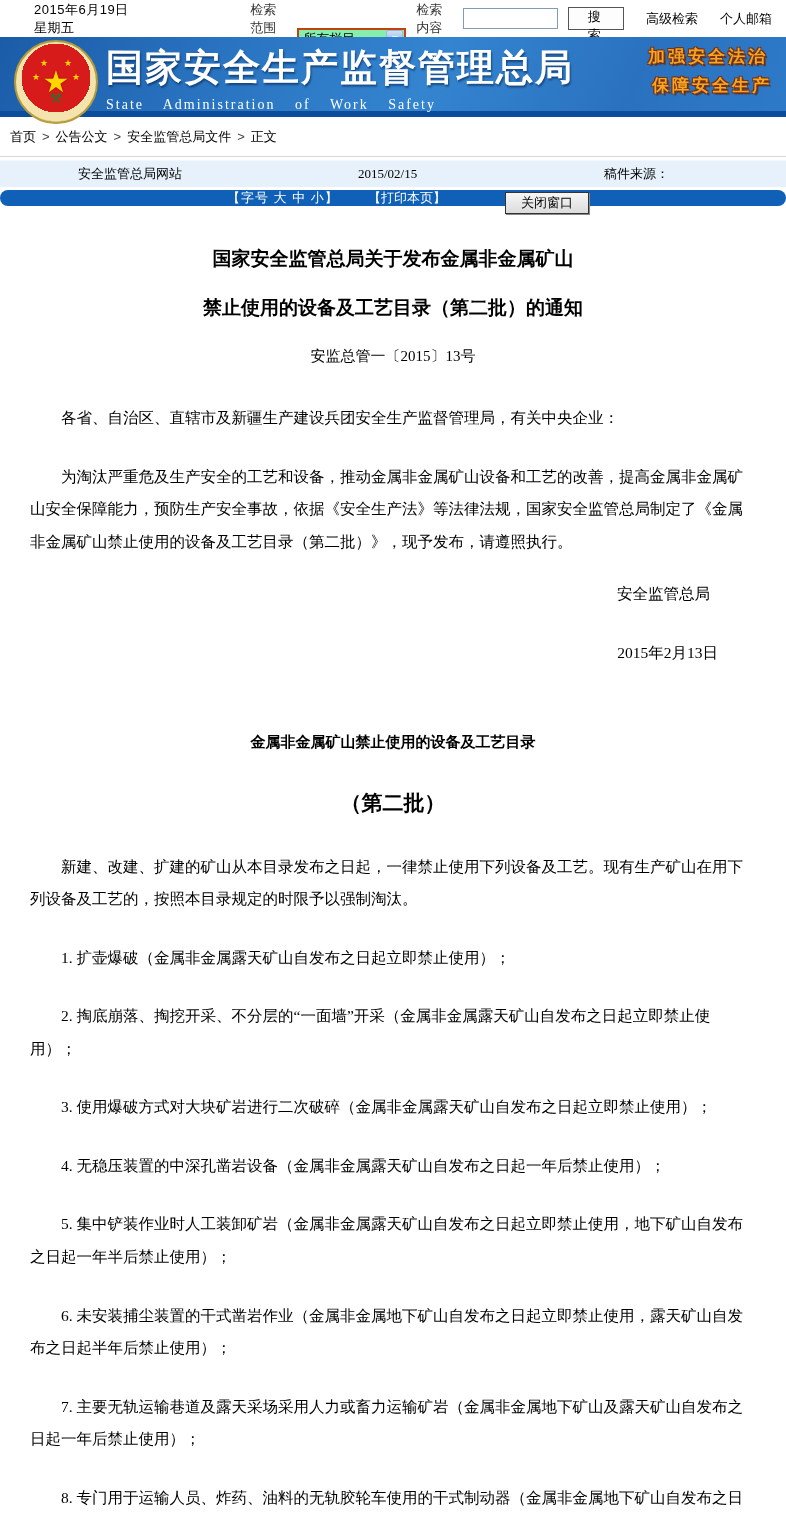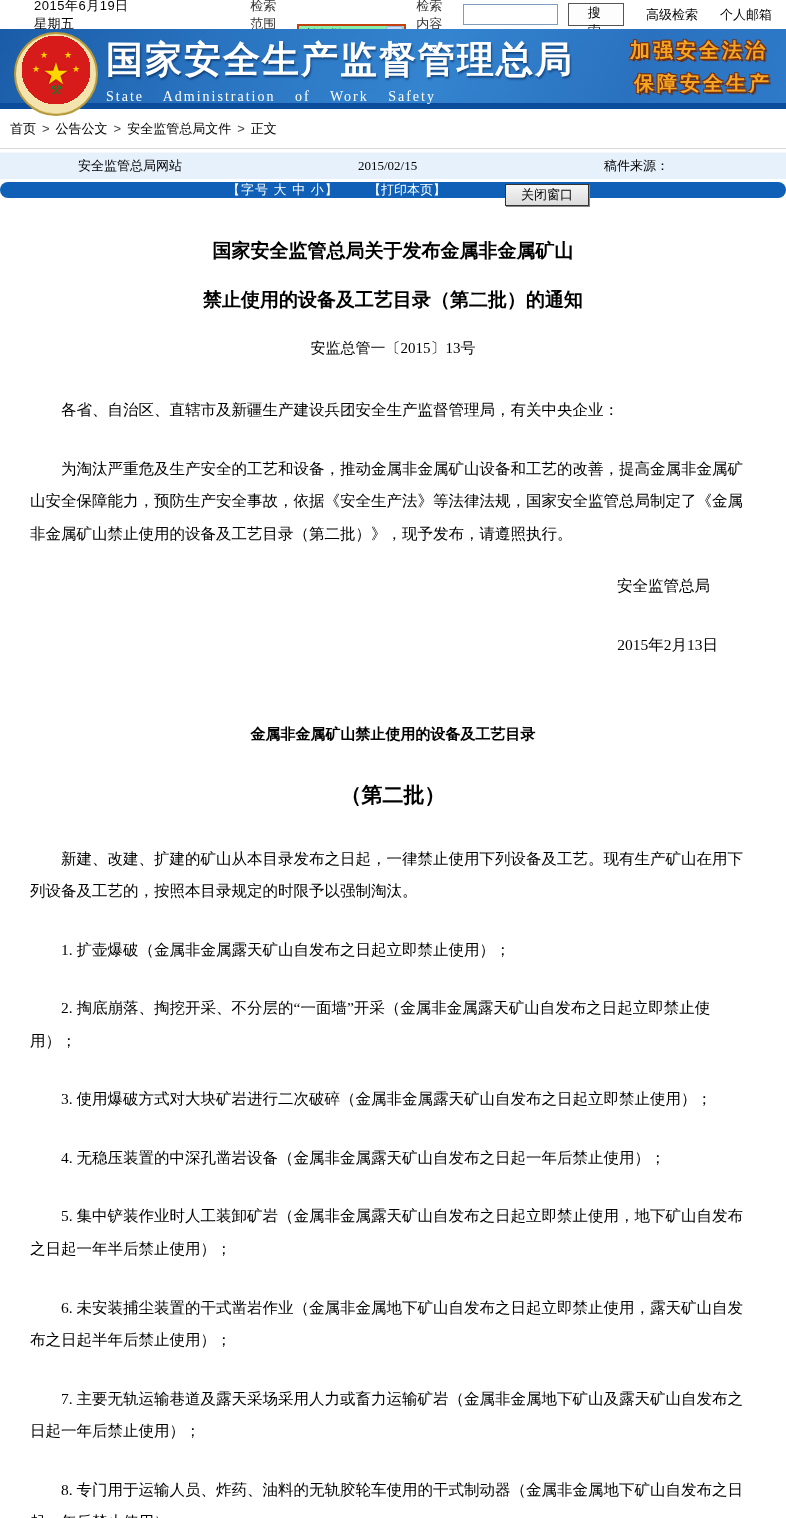--- a/index.html
+++ b/index.html
@@ -3,21 +3,21 @@
 <meta charset="utf-8">
 <style>
   * { margin:0; padding:0; box-sizing:border-box; }
   html,body { background:#fff; }
   body {
     width:786px; height:1518px; overflow:hidden; position:relative;
     font-family:"Liberation Sans","DejaVu Sans",sans-serif; color:#000;
   }
   
   .topbar {
-    height:29px; background:#ffffff; display:flex; align-items:center;
+    height:37px; background:#ffffff; display:flex; align-items:center;
     font-size:13px; padding:0 14px; gap:10px;border-radius:12px;
   }
   .topbar .date { margin-left:20px; margin-right:110px; letter-spacing:.5px; }
   .topbar label { color:#333; }
   .select-box {
     width:150px; height:21px; border:2px solid #c2410c; background:#86efac;
     display:flex; align-items:center; justify-content:space-between;
     font-size:13px; padding-left:4px; cursor:pointer;margin-top:40px;
   }
   .select-arrow {
@@ -52,21 +52,21 @@
     color:#fff; font-size:37px; font-weight:bold; letter-spacing:2px;
     font-family:"Liberation Serif","DejaVu Serif",serif;
     text-shadow:1px 2px 2px rgba(0,30,70,.55);
   }
   .mast-en {
     color:#fff; font-size:14px; margin-top:4px; letter-spacing:2px; word-spacing:14px;
     font-family:"Liberation Serif","DejaVu Serif",serif;
   }
   .slogan { position:absolute; right:18px; top:8px; text-align:right; z-index:2; }
   .slogan div {
-    font-size:20px; font-weight:bold; color:#f5a623; letter-spacing:3px;
+    font-size:17px; font-weight:bold; color:#f5a623; letter-spacing:3px;
     font-family:"Liberation Serif","DejaVu Serif",serif;
     text-shadow:-1px -1px 0 #7a2f10, 1px -1px 0 #7a2f10, -1px 1px 0 #7a2f10, 2px 2px 1px #6b2a0e;
   }
   .slogan .line2 { margin-top:6px; margin-right:-4px; }
   
   .breadcrumb {
     height:40px; display:flex; align-items:center; gap:6px;
     font-size:13px; padding:0 10px; background:#fff; border-bottom:1px solid #d9d9d9;
   }
   .breadcrumb .crumb { color:#000; cursor:pointer; text-decoration:none; }

